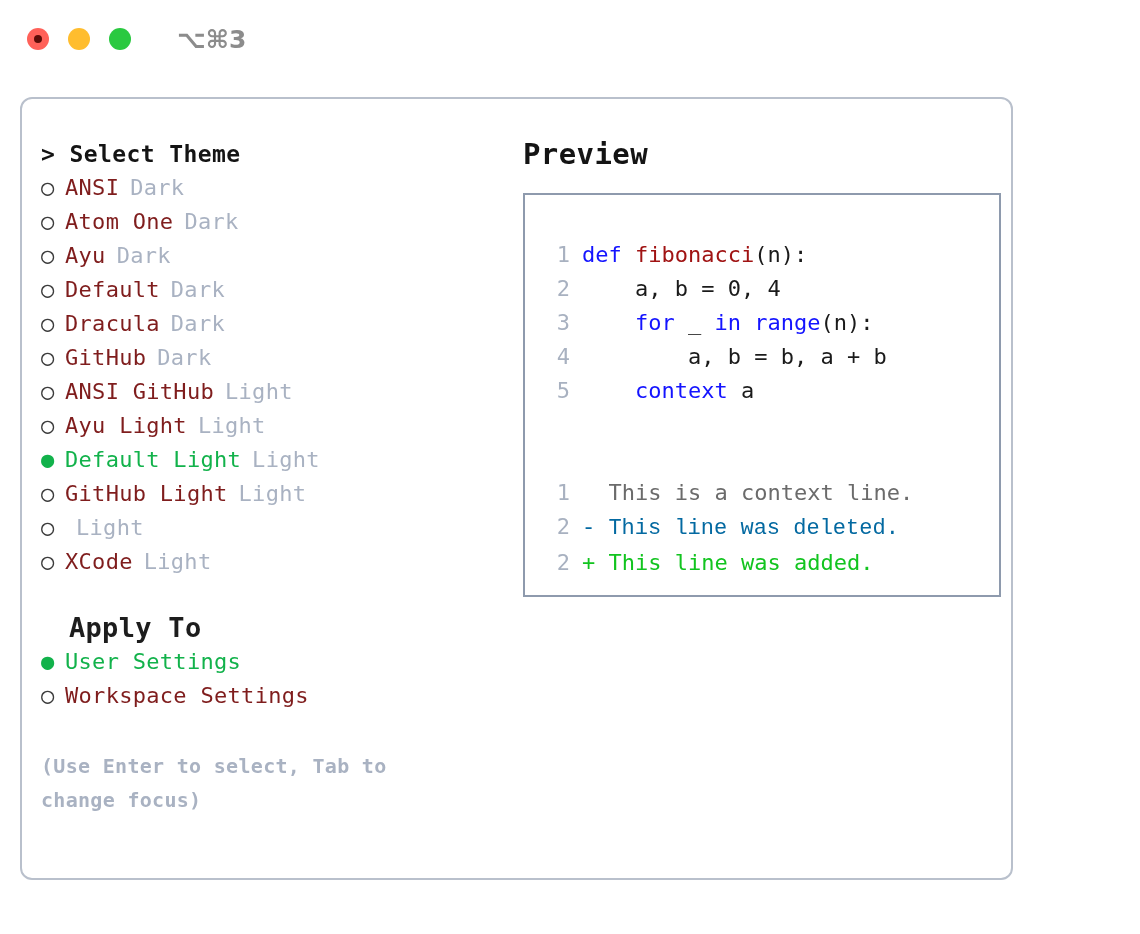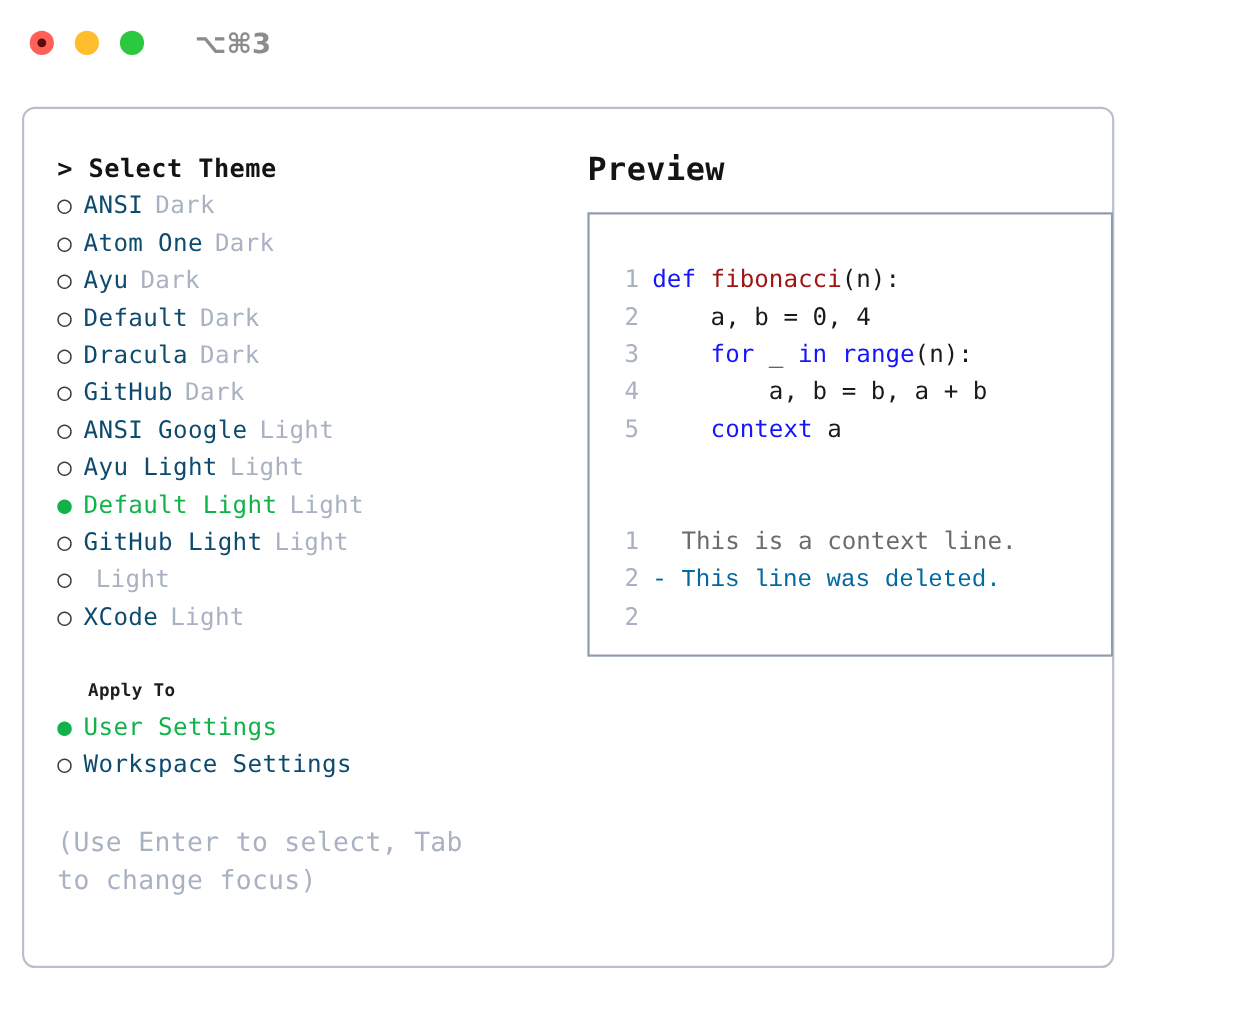--- a/index.html
+++ b/index.html
@@ -60,21 +60,20 @@
     position: relative;
     width: 100%; height: 100%;
     padding: 38px 0 0 17px;
     display: flex;
   }
   
   .left-col {
     width: 462px;
     flex: 0 0 462px;
     padding-left: 2px;
-    margin-left: 11px;
   }
   .list-header {
     font-size: 23px;
     font-weight: 700;
     color: #141414;
     letter-spacing: 0.4px;
     line-height: 34px;
     white-space: pre;
   }
   .opt-row {
@@ -86,44 +85,45 @@
   }
   .marker {
     display: inline-block;
     width: 24px;
     flex: 0 0 24px;
     font-size: 22px;
     color: #3c3c3c;
     line-height: 34px;
   }
   .marker.on { color: #12b24b; }
-  .opt-label { color: #0c4a6e; letter-spacing: 0.3px; }
+  .opt-label { color: #7f1d1d; letter-spacing: 0.3px; }
   .opt-row.selected .opt-label { color: #12b24b; }
   .opt-dim {
     color: #a9b2c2;
     letter-spacing: 0.3px;
     margin-left: 11px;
   }
   .section-gap { height: 32px; }
   .section-title {
-    font-size: 16px;
+    font-size: 27px;
     font-weight: 700;
     color: #1d1d1d;
     line-height: 34px;
     padding-left: 28px;
     letter-spacing: 0.3px;
     white-space: pre;
   }
   .hint {
     margin-top: 36px;
-    font-size: 24px;
+    font-size: 20px;
     color: #a9b2c2;
     line-height: 34px;
     width: 404px;
     letter-spacing: 0.3px;
+    font-weight: bold;
   }
   
   .right-col {
     flex: 1 1 auto;
     padding-left: 22px;
   }
   .preview-header {
     font-size: 29px;
     font-weight: 700;
     color: #141414;
@@ -181,21 +181,21 @@
 
       <div class="left-col">
         <div class="list-header">&gt; Select Theme</div>
         <div id="theme-items">
             <div class="opt-row"><span class="marker">○</span><span class="opt-label">ANSI</span><span class="opt-dim">Dark</span></div>
             <div class="opt-row"><span class="marker">○</span><span class="opt-label">Atom One</span><span class="opt-dim">Dark</span></div>
             <div class="opt-row"><span class="marker">○</span><span class="opt-label">Ayu</span><span class="opt-dim">Dark</span></div>
             <div class="opt-row"><span class="marker">○</span><span class="opt-label">Default</span><span class="opt-dim">Dark</span></div>
             <div class="opt-row"><span class="marker">○</span><span class="opt-label">Dracula</span><span class="opt-dim">Dark</span></div>
             <div class="opt-row"><span class="marker">○</span><span class="opt-label">GitHub</span><span class="opt-dim">Dark</span></div>
-            <div class="opt-row"><span class="marker">○</span><span class="opt-label">ANSI Google</span><span class="opt-dim">Light</span></div>
+            <div class="opt-row"><span class="marker">○</span><span class="opt-label">ANSI GitHub</span><span class="opt-dim">Light</span></div>
             <div class="opt-row"><span class="marker">○</span><span class="opt-label">Ayu Light</span><span class="opt-dim">Light</span></div>
             <div class="opt-row selected"><span class="marker on">●</span><span class="opt-label">Default Light</span><span class="opt-dim">Light</span></div>
             <div class="opt-row"><span class="marker">○</span><span class="opt-label">GitHub Light</span><span class="opt-dim">Light</span></div>
             <div class="opt-row"><span class="marker">○</span><span class="opt-dim">Light</span></div>
             <div class="opt-row"><span class="marker">○</span><span class="opt-label">XCode</span><span class="opt-dim">Light</span></div>
           </div>
 
         <div class="section-gap"></div>
 
         <div class="section-title">Apply To</div>
@@ -215,20 +215,20 @@
               <div class="code-line"><span class="ln">2</span><span>    <span class="tok-txt">a, b = 0, 4</span></span></div>
               <div class="code-line"><span class="ln">3</span><span>    <span class="tok-kw">for </span><span class="tok-txt">_ </span><span class="tok-kw">in </span><span class="tok-kw">range</span><span class="tok-txt">(n):</span></span></div>
               <div class="code-line"><span class="ln">4</span><span>        <span class="tok-txt">a, b = b, a + b</span></span></div>
               <div class="code-line"><span class="ln">5</span><span>    <span class="tok-kw">context </span><span class="tok-txt">a</span></span></div>
             </div>
           <div class="blank-line"></div>
           <div class="blank-line"></div>
           <div id="diff-block">
               <div class="code-line"><span class="ln">1</span><span class="diff-ctx"><span>  </span><span>This is a context line.</span></span></div>
               <div class="code-line"><span class="ln">2</span><span class="diff-del"><span>- </span><span>This line was deleted.</span></span></div>
-              <div class="code-line"><span class="ln">2</span></div>
+              <div class="code-line"><span class="ln">2</span><span class="diff-add"><span>+ </span><span>This line was added.</span></span></div>
             </div>
         </div>
       </div>
 
     </div>
   </div>
 </div>
 
 </body></html>

